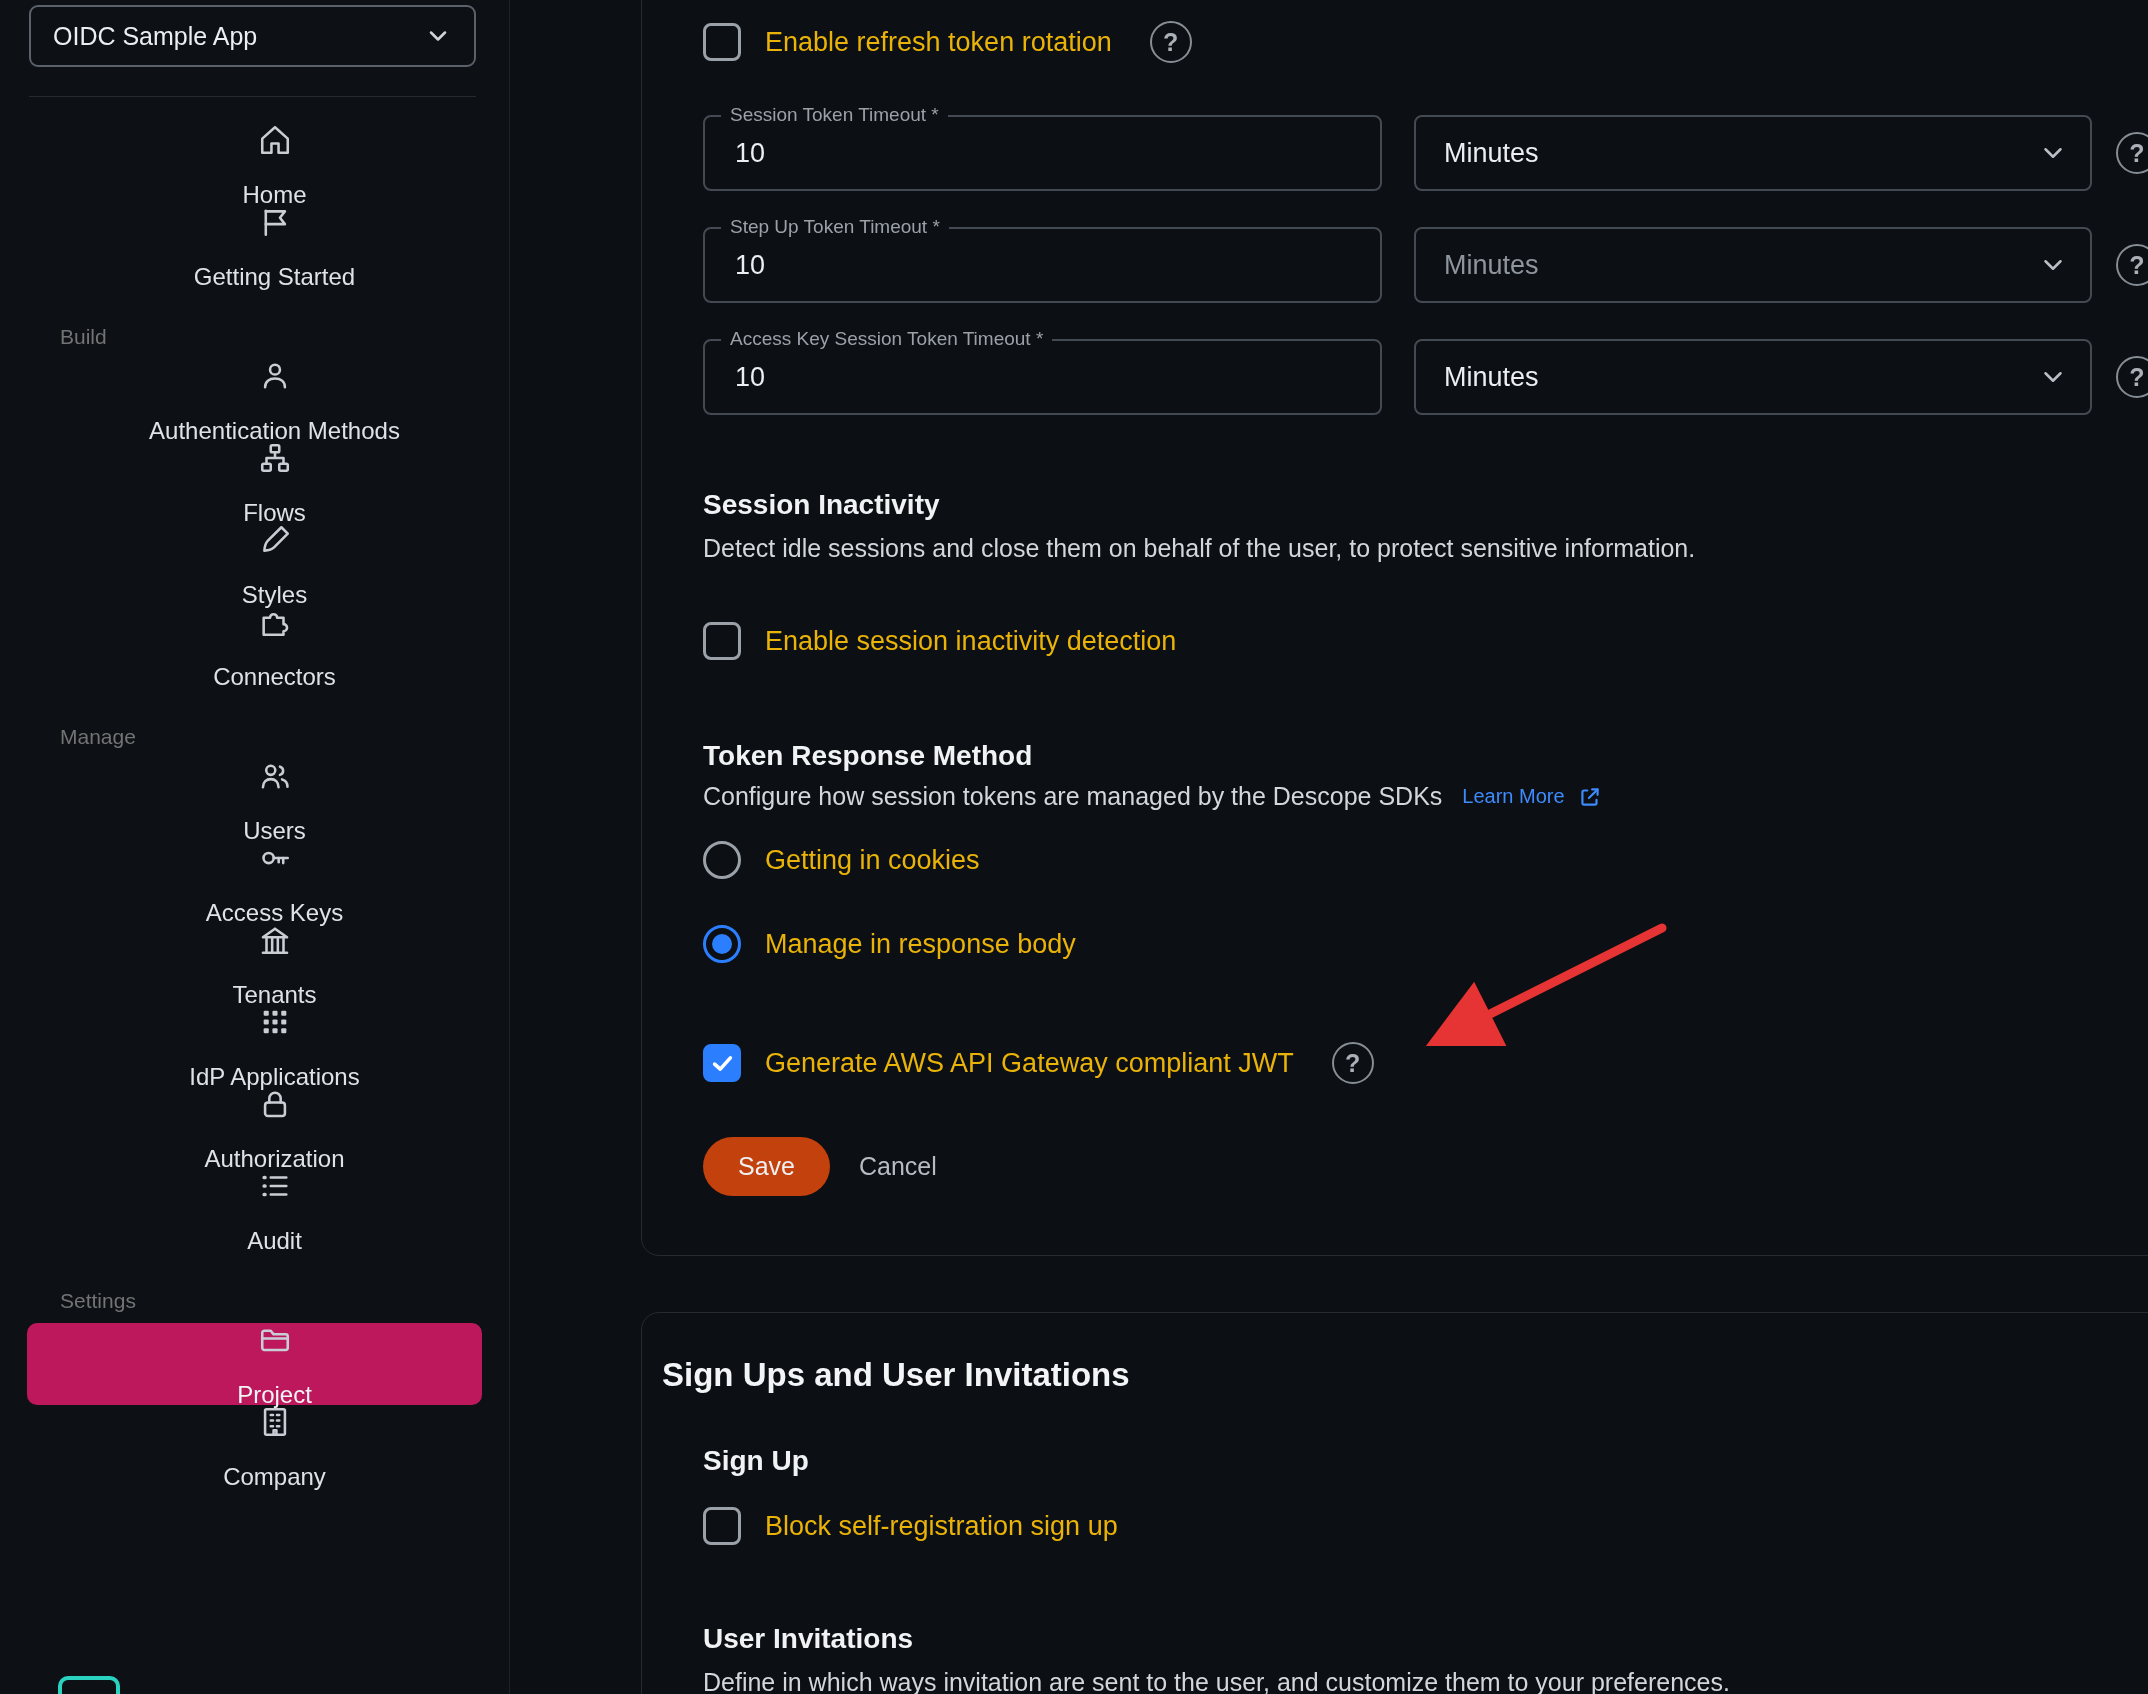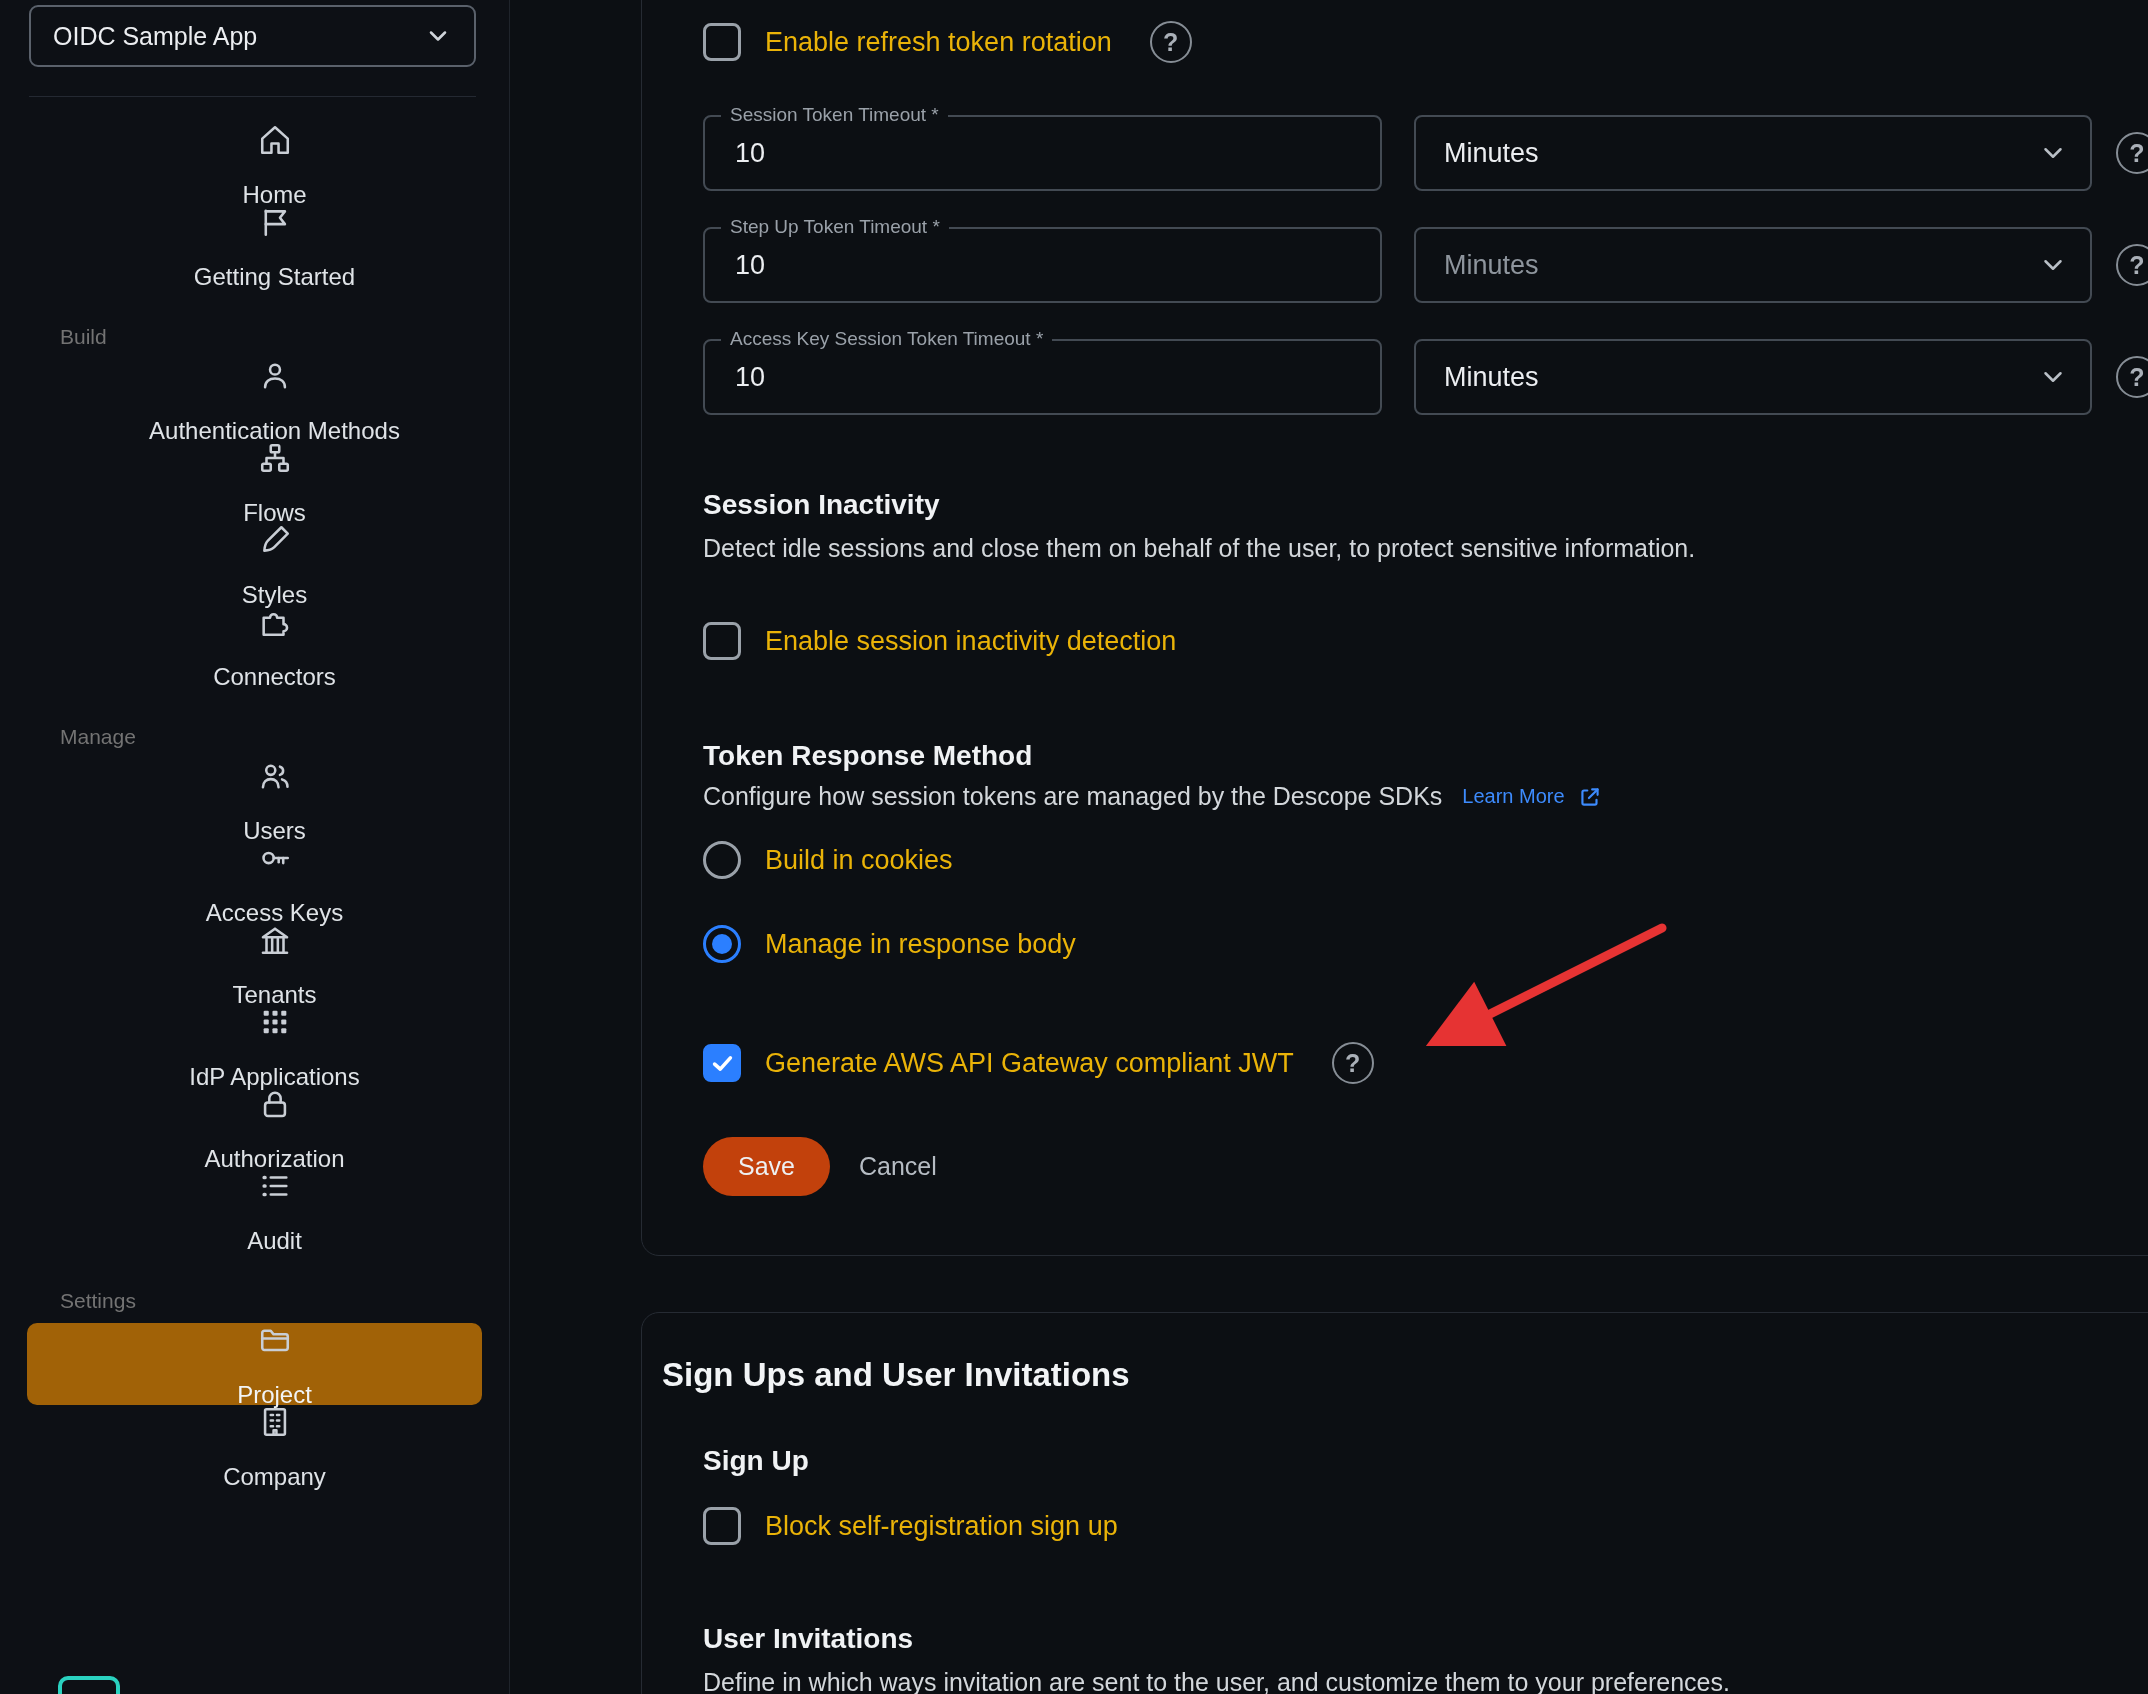--- a/index.html
+++ b/index.html
@@ -22,21 +22,21 @@
   
   .sidebar{position:absolute;left:0;top:0;width:510px;height:100%;background:var(--sidebar-bg);border-right:1px solid #1f242b;}
   .proj-select{position:absolute;left:29px;top:5px;width:447px;height:62px;border:2px solid #5a616b;border-radius:9px;
     display:flex;align-items:center;justify-content:space-between;padding:0 22px 0 22px;font-size:25px;color:#eceef1;cursor:pointer;}
   .proj-select svg{width:28px;height:28px;color:#cfd4da;}
   .sb-divider{position:absolute;left:29px;top:96px;width:447px;height:1px;background:#242932;}
   .nav{position:absolute;top:97px;left:0;right:0;padding-top:26px;}
   .nav-item{height:82px;margin:0 27px;display:flex;align-items:center;padding-left:40px;gap:24px;border-radius:10px;
     font-size:24px;color:#dfe3e7;cursor:pointer;flex-direction:column;}
   .nav-item svg{width:34px;height:34px;color:#c9ced5;flex:none;}
-  .nav-item.active{background:#a16207;color:#f2f4f6;align-items:center;}
+  .nav-item.active{background:#be185d;color:#f2f4f6;align-items:center;}
   .section-label{height:44px;margin-top:28px;padding-left:60px;display:flex;align-items:center;font-size:21px;color:#737373;}
   .teal-stub{position:absolute;left:58px;top:1676px;width:62px;height:44px;border:4px solid #2ad2c0;border-radius:10px;}
 
   
   .panel{position:absolute;border:1px solid var(--panel-border);border-radius:18px;}
   .panel1{left:641px;top:-40px;width:1580px;height:1296px;}
   .panel2{left:641px;top:1312px;width:1580px;height:450px;}
 
   
   .row{position:absolute;display:flex;align-items:center;gap:24px;}
@@ -273,21 +273,21 @@
       <svg viewBox="0 0 24 24" fill="none" stroke="currentColor" stroke-width="2" stroke-linecap="round" stroke-linejoin="round">
           <path d="M14 5 h5 v5"></path>
           <path d="M19 5 L11 13"></path>
           <path d="M9.5 6 H6.5 A1.5 1.5 0 0 0 5 7.5 V17.5 A1.5 1.5 0 0 0 6.5 19 H16.5 A1.5 1.5 0 0 0 18 17.5 V14.5"></path>
         </svg>
     </a>
   </div>
 
   <div class="row" style="left:703px;top:841px">
     <div class="radio"></div>
-    <span class="lbl">Build in cookies</span>
+    <span class="lbl">Getting in cookies</span>
   </div>
   <div class="row" style="left:703px;top:925px">
     <div class="radio selected">
         <div class="dot"></div>
       </div>
     <span class="lbl">Manage in response body</span>
   </div>
 
   <div class="row" style="left:703px;top:1042px">
     <div class="cb checked">

